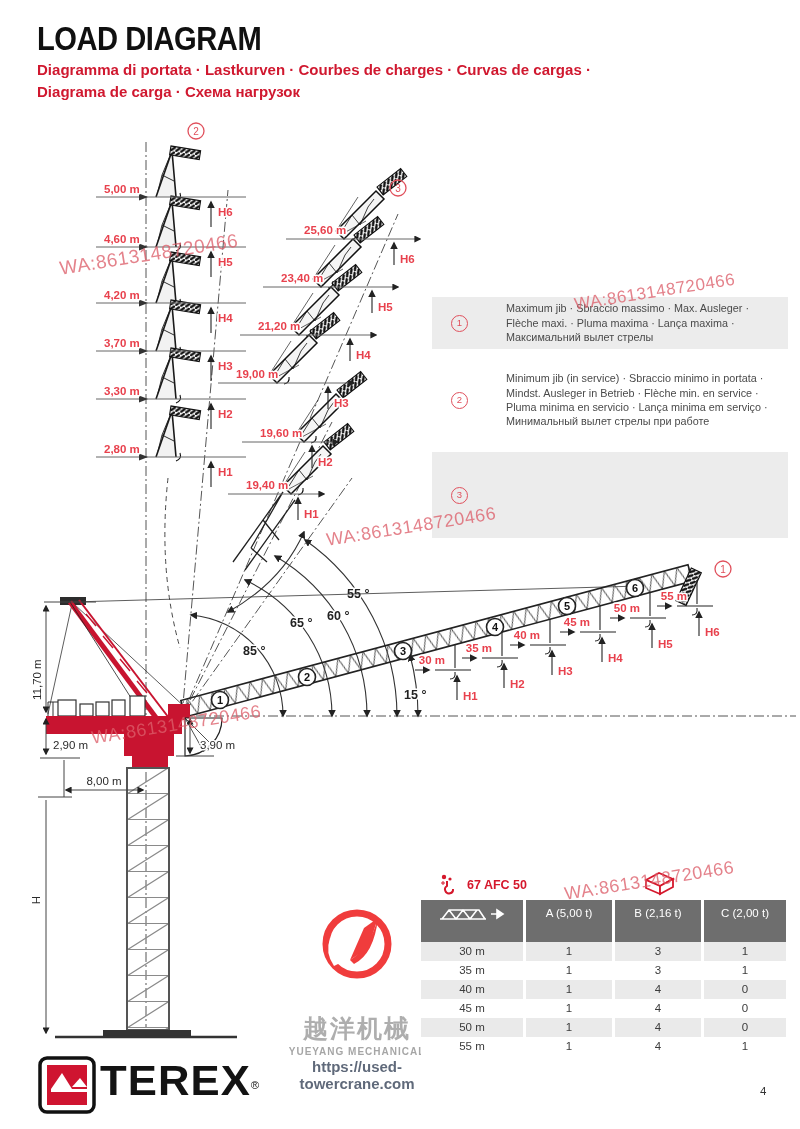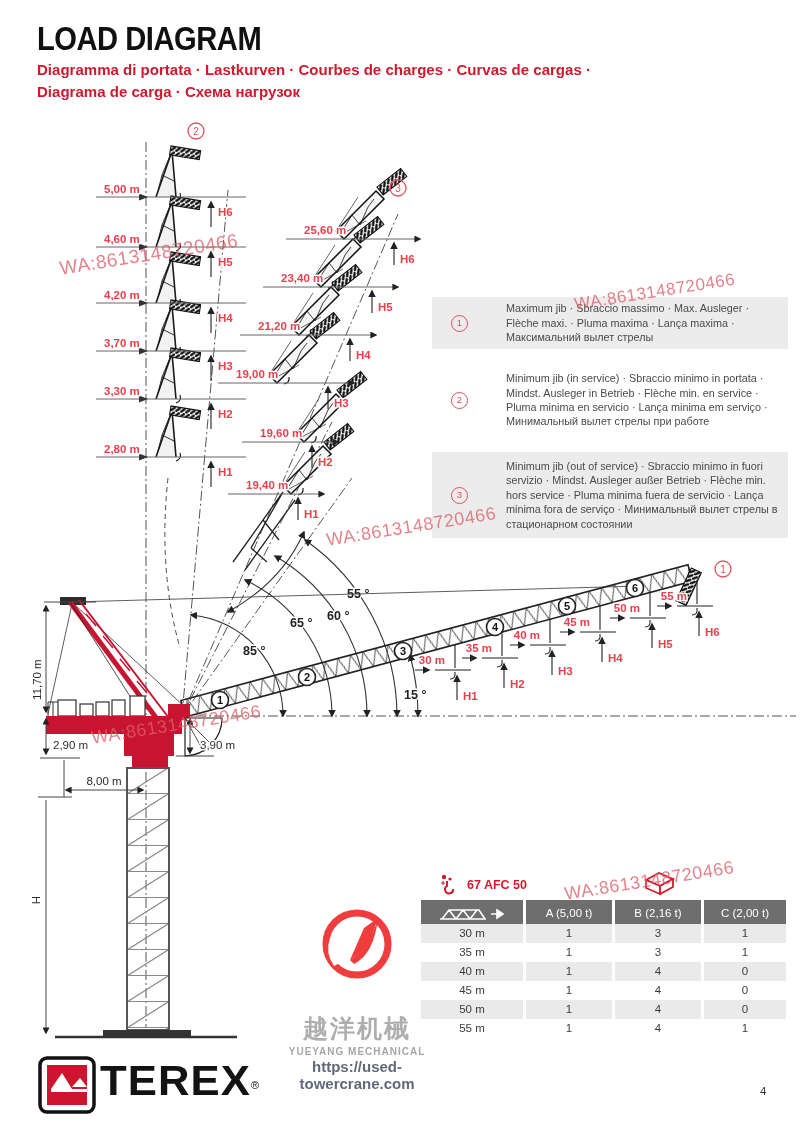--- a/index.html
+++ b/index.html
@@ -19,21 +19,21 @@
   .lnum{position:absolute;left:19px;top:50%;margin-top:-8px;width:15px;height:15px;
       border:1.2px solid #e0505c;border-radius:50%;color:#e0505c;font-size:9.5px;
       display:flex;align-items:center;justify-content:center;}
   
   .tbl-caption{left:421px;top:874px;width:365px;height:26px;}
   .tbl-model{position:absolute;left:46px;top:4px;color:#d5182c;font-size:12.5px;font-weight:700;}
   .hook-ic{position:absolute;left:18px;top:0px;}
   .ballast-ic{position:absolute;left:219px;top:-4px;}
   .ltable{left:421px;top:900px;width:365px;}
   .trow{display:grid;grid-template-columns:102px 86px 86px 82px;column-gap:3px;}
-  .thead .cell{background:#6e6e6e;color:#fff;height:24px;line-height:26px;font-size:11.5px;
+  .thead .cell{background:#6e6e6e;color:#fff;height:42px;line-height:26px;font-size:11.5px;
       text-align:center;font-weight:400;}
   .tbody .cell{height:19px;line-height:19px;font-size:11.5px;color:#3c3c3c;text-align:center;}
   .rowA .cell{background:#eaeaea;} .rowB .cell{background:#fff;}
   
   .wm{color:rgba(220,95,106,.78);font-size:19px;letter-spacing:.5px;white-space:nowrap;
       transform:rotate(-9deg);transform-origin:left top;z-index:9;pointer-events:none;}
   
   .vendor{left:286px;top:908px;width:142px;text-align:center;opacity:.88;z-index:2;}
   .vendor .cn{font-size:25px;font-weight:800;color:#a3a3a3;letter-spacing:2px;white-space:nowrap;margin-top:28px;}
   .vendor .en{font-size:10px;font-weight:700;color:#9a9a9a;letter-spacing:1px;margin-top:1px;}
@@ -312,21 +312,20 @@
 <div class="abs legend-row legend-gray z3" style="top:297px;height:52px;display:flex;align-items:center;">
   <span class="lnum">1</span>
   <span>Maximum jib · Sbraccio massimo · Max. Ausleger · Flèche maxi. · Pluma maxima · Lança maxima · Максимальний вылет стрелы</span>
 </div>
 <div class="abs legend-row z3" style="top:352px;height:96px;display:flex;align-items:center;">
   <span class="lnum">2</span>
   <span>Minimum jib (in service) · Sbraccio minimo in portata · Mindst. Ausleger in Betrieb · Flèche min. en service · Pluma minima en servicio · Lança minima em serviço · Минимальный вылет стрелы при работе</span>
 </div>
 <div class="abs legend-row legend-gray z3" style="top:452px;height:86px;display:flex;align-items:center;">
   <span class="lnum">3</span>
-  <span>Minimum jib (out of service) · Sbraccio minimo in fuori servizio · Mindst. Ausleger außer Betrieb · Flèche min. hors service · Pluma minima fuera de servicio · Lança minima fora de serviço · Минимальный вылет стрелы в стационарном состоянии</span>
 </div>
 
 <div class="abs vendor">
   <svg width="74" height="72" viewBox="0 0 74 72">
     <circle cx="37" cy="36" r="31" fill="none" stroke="#e22" stroke-width="7"></circle>
     <path d="M14,58 A31,31 0 0 1 10,30 L30,50 z" fill="#fff"></path>
     <path d="M30,52 L44,20 L58,10 L48,40 z" fill="#e22"></path>
     <path d="M30,52 Q50,40 58,10 Q54,46 34,56 z" fill="#e22"></path>
   </svg>
   <div class="cn">越洋机械</div>

